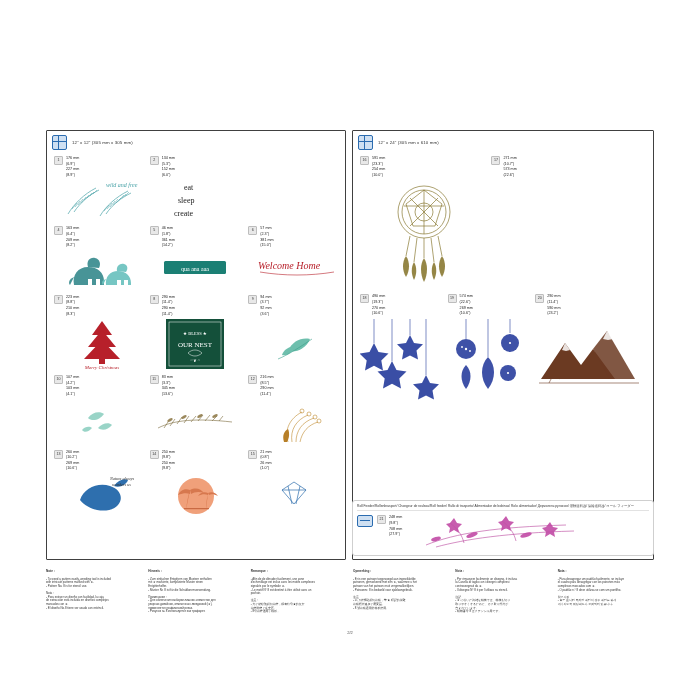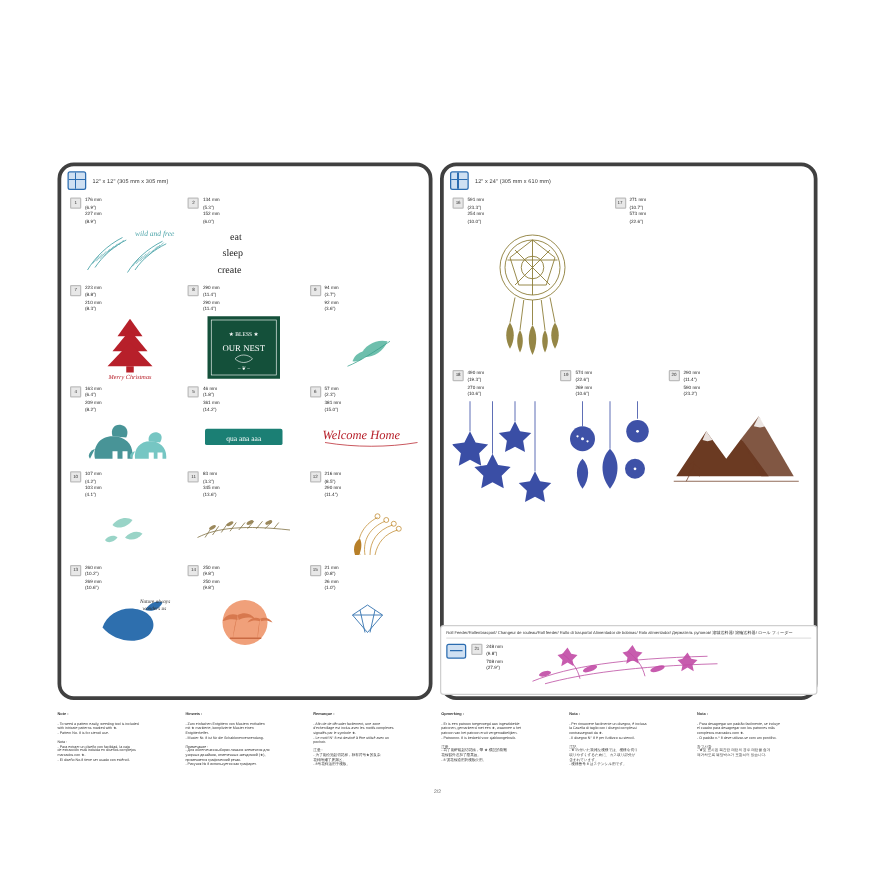--- a/index.html
+++ b/index.html
@@ -7,21 +7,21 @@
     width:700px;height:700px;background:#ffffff;
     font-family:"Liberation Sans", sans-serif;
     color:#1a1a1a;overflow:hidden;
   }
   .page{position:relative;width:700px;height:700px;background:#fff;}
   .sheet{
     position:absolute;left:46px;top:130px;width:608px;height:430px;
     display:flex;gap:6px;
   }
   .panel{
-    position:relative;background:#fff;border:3px solid #404040;border-radius:13px;
+    position:relative;background:#fff;border:1px solid #404040;border-radius:1px;
     box-sizing:border-box;
   }
   .panel-left{width:300px;}
   .panel-right{width:302px;}
   .panel-head{
     display:flex;align-items:center;gap:5px;padding:4px 5px 2px 5px;
   }
   .hoop-ico{
     width:13px;height:13px;border:1px solid #2b6cb0;border-radius:2px;
     background:
@@ -135,20 +135,78 @@
                 <text x="24" y="38" font-family="Liberation Serif, serif" font-size="8" fill="#222">create</text>
               </svg>
             </div>
           </div>
 
         </div>
 
         <div class="row">
           <div class="cell" style="width:33%">
             <div class="cell-inner">
+              <div class="num">4</div>
+              <div class="meta">163 mm
+(6.4")
+209 mm
+(8.2")</div>
+            </div>
+            <div class="art">
+              <svg width="96" height="42" viewBox="0 0 96 42">
+                <g fill="#3f8f92" opacity="0.95">
+                  <path d="M20 36 C18 26 24 18 34 18 C44 18 50 24 50 32 L50 36 L46 36 L46 30 L42 30 L42 36 L38 36 L38 30 L34 30 L34 36 Z"></path>
+                  <path d="M34 18 C32 12 36 8 41 9 C46 10 47 15 45 19"></path>
+                  <path d="M20 28 C15 30 14 34 16 36"></path>
+                </g>
+                <g fill="#6fc3c0" opacity="0.95">
+                  <path d="M52 36 C51 28 56 22 64 22 C72 22 77 27 77 34 L77 36 L74 36 L74 31 L70 31 L70 36 L67 36 L67 31 L63 31 L63 36 Z"></path>
+                  <path d="M63 22 C62 17 66 14 70 15 C74 16 74 20 72 23"></path>
+                  <path d="M52 30 C48 31 47 34 49 36"></path>
+                </g>
+              </svg>
+            </div>
+          </div>
+
+          <div class="cell" style="width:34%">
+            <div class="cell-inner">
+              <div class="num">5</div>
+              <div class="meta">46 mm
+(1.8")
+361 mm
+(14.2")</div>
+            </div>
+            <div class="art">
+              <svg width="90" height="40" viewBox="0 0 90 40">
+                <rect x="14" y="12" width="62" height="13" rx="1.5" fill="#1b7f74"></rect>
+                <text x="45" y="21.5" text-anchor="middle" font-family="Liberation Serif, serif" font-size="6" fill="#ffffff">qua ana aaa</text>
+              </svg>
+            </div>
+          </div>
+
+          <div class="cell" style="width:33%">
+            <div class="cell-inner">
+              <div class="num">6</div>
+              <div class="meta">57 mm
+(2.3")
+381 mm
+(15.0")</div>
+            </div>
+            <div class="art">
+              <svg width="92" height="40" viewBox="0 0 92 40">
+                <text x="10" y="20" font-family="Liberation Serif, serif" font-style="italic" font-size="10" fill="#b7202a">Welcome Home</text>
+                <path d="M12 23 C36 27 62 27 86 23" stroke="#b7202a" fill="none" stroke-width="0.6"></path>
+              </svg>
+            </div>
+          </div>
+        </div>
+
+        <div class="row">
+          <div class="cell" style="width:33%">
+            <div class="cell-inner">
               <div class="num">7</div>
               <div class="meta">223 mm
 (8.8")
 210 mm
 (8.3")</div>
             </div>
             <div class="art">
               <svg width="96" height="54" viewBox="0 0 96 54">
                 <g fill="#b7202a">
                   <path d="M48 4 L58 18 L38 18 Z"></path>
@@ -189,78 +247,20 @@
 92 mm
 (3.6")</div>
             </div>
             <div class="art">
               <svg width="90" height="50" viewBox="0 0 90 50">
                 <g fill="#5fb9a5" opacity="0.9">
                   <path d="M40 34 C44 24 54 20 62 22 C58 32 48 36 40 34 Z"></path>
                   <path d="M34 38 C36 32 42 29 47 30 C44 36 39 39 34 38 Z"></path>
                 </g>
                 <path d="M30 42 C40 38 52 30 64 22" stroke="#3aa08c" fill="none" stroke-width="0.6"></path>
-              </svg>
-            </div>
-          </div>
-        </div>
-
-        <div class="row">
-          <div class="cell" style="width:33%">
-            <div class="cell-inner">
-              <div class="num">4</div>
-              <div class="meta">163 mm
-(6.4")
-209 mm
-(8.2")</div>
-            </div>
-            <div class="art">
-              <svg width="96" height="42" viewBox="0 0 96 42">
-                <g fill="#3f8f92" opacity="0.95">
-                  <path d="M20 36 C18 26 24 18 34 18 C44 18 50 24 50 32 L50 36 L46 36 L46 30 L42 30 L42 36 L38 36 L38 30 L34 30 L34 36 Z"></path>
-                  <path d="M34 18 C32 12 36 8 41 9 C46 10 47 15 45 19"></path>
-                  <path d="M20 28 C15 30 14 34 16 36"></path>
-                </g>
-                <g fill="#6fc3c0" opacity="0.95">
-                  <path d="M52 36 C51 28 56 22 64 22 C72 22 77 27 77 34 L77 36 L74 36 L74 31 L70 31 L70 36 L67 36 L67 31 L63 31 L63 36 Z"></path>
-                  <path d="M63 22 C62 17 66 14 70 15 C74 16 74 20 72 23"></path>
-                  <path d="M52 30 C48 31 47 34 49 36"></path>
-                </g>
-              </svg>
-            </div>
-          </div>
-
-          <div class="cell" style="width:34%">
-            <div class="cell-inner">
-              <div class="num">5</div>
-              <div class="meta">46 mm
-(1.8")
-361 mm
-(14.2")</div>
-            </div>
-            <div class="art">
-              <svg width="90" height="40" viewBox="0 0 90 40">
-                <rect x="14" y="12" width="62" height="13" rx="1.5" fill="#1b7f74"></rect>
-                <text x="45" y="21.5" text-anchor="middle" font-family="Liberation Serif, serif" font-size="6" fill="#ffffff">qua ana aaa</text>
-              </svg>
-            </div>
-          </div>
-
-          <div class="cell" style="width:33%">
-            <div class="cell-inner">
-              <div class="num">6</div>
-              <div class="meta">57 mm
-(2.3")
-381 mm
-(15.0")</div>
-            </div>
-            <div class="art">
-              <svg width="92" height="40" viewBox="0 0 92 40">
-                <text x="10" y="20" font-family="Liberation Serif, serif" font-style="italic" font-size="10" fill="#b7202a">Welcome Home</text>
-                <path d="M12 23 C36 27 62 27 86 23" stroke="#b7202a" fill="none" stroke-width="0.6"></path>
               </svg>
             </div>
           </div>
         </div>
 
         <div class="row">
           <div class="cell" style="width:33%">
             <div class="cell-inner">
               <div class="num">10</div>
               <div class="meta">107 mm

